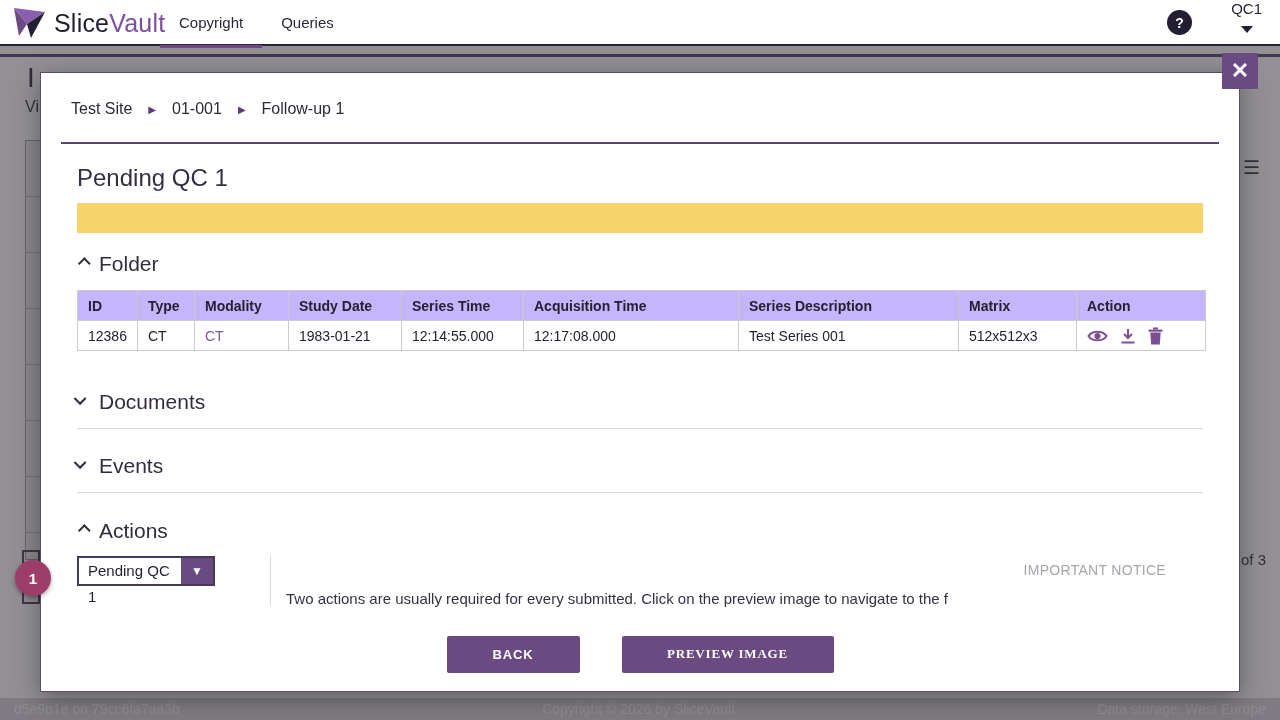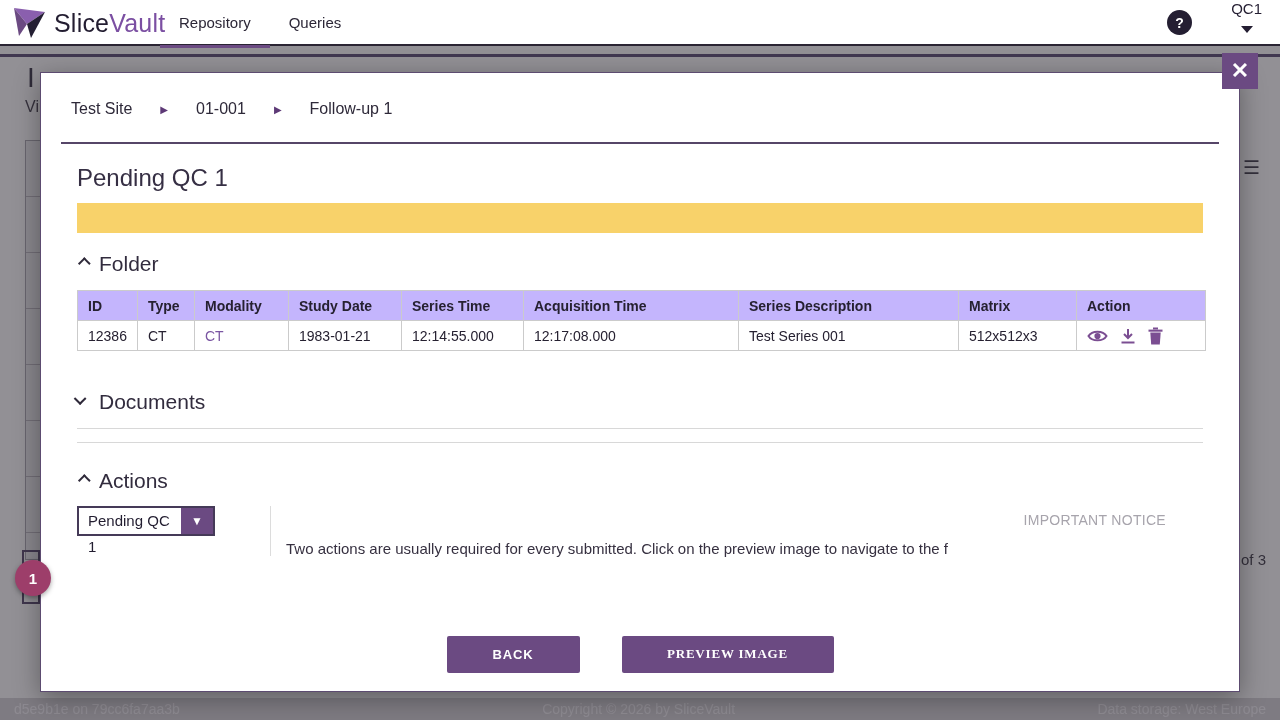--- a/index.html
+++ b/index.html
@@ -46,21 +46,21 @@
 
   
   .modal { position:absolute; left:40px; top:72px; width:1200px; height:620px;
     background:#fff; border:1px solid #5c4b70; z-index:10;
     display:flex; flex-direction:column; box-shadow:0 6px 24px rgba(0,0,0,0.35); }
   .modal-body { flex:1 1 auto; overflow:hidden; }
   .close-btn { position:absolute; left:1222px; top:53px; width:36px; height:36px;
     background:#6b4a82; color:#fff; z-index:12; display:flex; align-items:center;
     justify-content:center; font-size:22px; font-weight:bold; cursor:pointer; }
 
-  .breadcrumb { padding:27px 30px 0 30px; display:flex; align-items:center;gap:12px; }
+  .breadcrumb { padding:27px 30px 0 30px; display:flex; align-items:center; }
   .crumb { font-size:16px; color:#2e2939; cursor:pointer; }
   .crumb-sep { font-size:10px; color:#5d3976; margin:0 16px; }
 
   .top-divider { border-top:2px solid #564668; margin:24px 20px 0 20px; }
   .modal-title { margin:18px 36px 0 36px; font-size:24px; line-height:31px; color:#362f44; }
   .banner { margin:10px 36px 0 36px; height:30px; background:#f8d26a; }
 
   .section-head { margin:0 36px; display:flex; align-items:center; gap:13px;
     font-size:21px; line-height:27px; color:#322c3e; cursor:pointer; }
   .chev { width:9px; height:9px; border-left:2px solid #2f2a3a; border-bottom:2px solid #2f2a3a; display:inline-block; }
@@ -137,21 +137,21 @@
   <div class="header">
     <div class="logo">
       <svg viewBox="0 0 36 36">
         <polygon points="2,3 33,7 15,19" fill="#8a5fae"></polygon>
         <polygon points="15,19 33,7 19,33" fill="#241f33"></polygon>
         <polygon points="2,3 15,19 7,31" fill="#6b4a82"></polygon>
       </svg>
       <span class="logo-text"><span>Slice</span><span class="v">Vault</span></span>
     </div>
     <div class="nav">
-      <div class="nav-tab active">Repository</div>
+      <div class="nav-tab active">Copyright</div>
       <div class="nav-tab">Queries</div>
     </div>
     <div class="help-btn">?</div>
     <div class="user-menu">
       <span class="label">QC1</span>
       <span class="caret-down"></span>
     </div>
   </div>
 
   <div class="modal">
@@ -231,20 +231,24 @@
           </tr>
         </tbody>
       </table>
 
       <div class="section-head mt37">
         <span class="chev down"></span>
         <span>Documents</span>
       </div>
       <div class="sec-divider"></div>
 
+      <div class="section-head mt23">
+        <span class="chev down"></span>
+        <span>Events</span>
+      </div>
       <div class="sec-divider"></div>
 
       <div class="section-head mt24">
         <span class="chev up"></span>
         <span>Actions</span>
       </div>
 
       <div class="actions-row">
         <div class="status-select">
           <span class="value">Pending QC 1</span>

